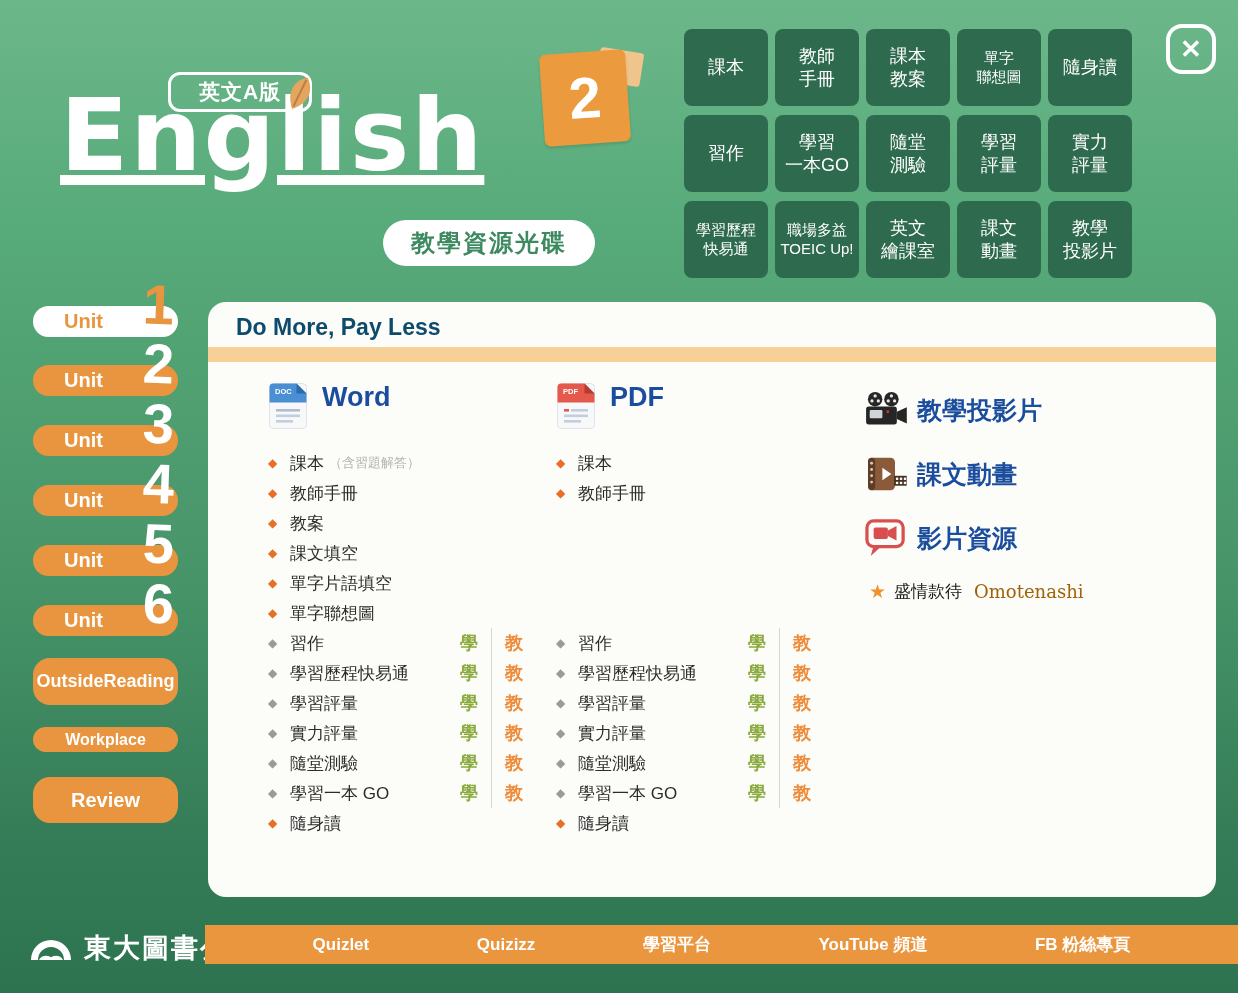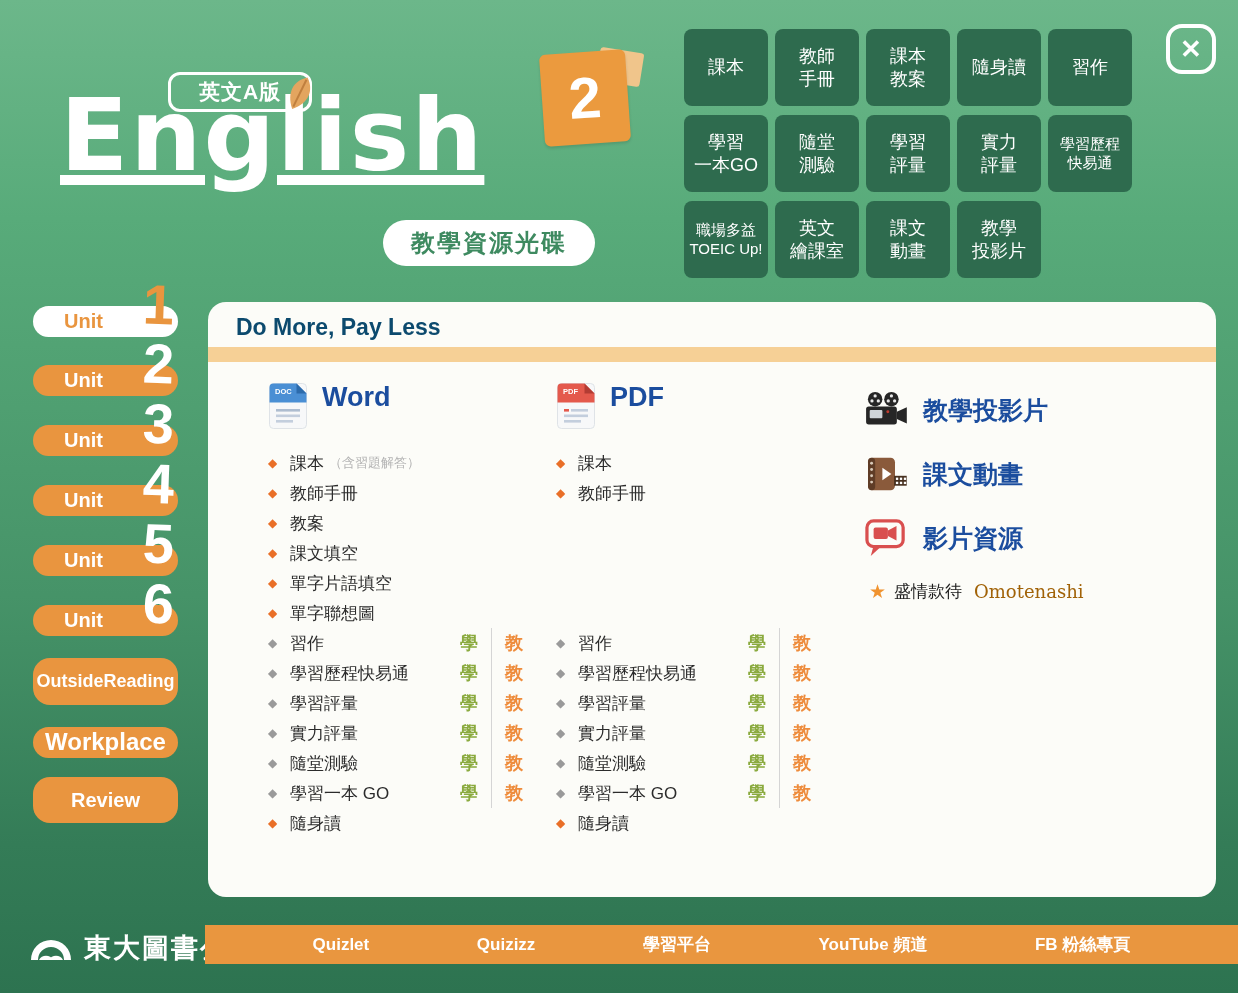--- a/index.html
+++ b/index.html
@@ -83,21 +83,21 @@
   .bullet.gray{color:#9a9a9a;}
   .res-label{font-size:17px;color:#2b2b2b;}
   .res-note{font-size:13px;color:#b3b3b3;margin-left:5px;}
   .lt-links{margin-left:auto;display:flex;align-items:center;height:30px;}
   .link-student,.link-teacher{width:44px;text-align:center;font-size:18px;font-weight:bold;cursor:pointer;text-decoration:none;}
   .link-student{color:#8aaa3e;}
   .link-teacher{color:#ee8c3c;}
   .lt-divider{width:1px;height:30px;background:#d5d5d5;}
   .spacer4{height:120px;}
   
-  .feature{display:flex;align-items:center;gap:14px;height:44px;margin-bottom:20px;cursor:pointer;}
+  .feature{display:flex;align-items:center;gap:8px;height:44px;margin-bottom:20px;cursor:pointer;}
   .feature .flabel{font-size:25px;font-weight:800;color:#1b4d9e;}
   .ficon{width:46px;display:flex;justify-content:center;}
   .highlight-row{display:flex;align-items:center;gap:8px;margin-top:4px;padding-left:6px;}
   .hl-star{color:#f0932f;font-size:19px;}
   .hl-title{font-size:17px;color:#1d1d1d;}
   .hl-sub{font-size:18px;color:#a16207;font-family:"DejaVu Serif","Liberation Serif",serif;margin-left:4px;}
   
   .footer-logo{position:absolute;left:28px;top:928px;display:flex;align-items:center;gap:10px;}
   .footer-company{
     color:#fff;font-size:27px;font-weight:bold;letter-spacing:2px;
@@ -137,20 +137,24 @@
         <span></span>
     </button>
     <button class="menu-btn">
       <span>教師</span>
         <span>手冊</span>
     </button>
     <button class="menu-btn">
       <span>課本</span>
         <span>教案</span>
     </button>
+    <button class="menu-btn sm">
+      <span>單字</span>
+        <span>聯想圖</span>
+    </button>
     <button class="menu-btn">
       <span>隨身讀</span>
         <span></span>
     </button>
     <button class="menu-btn">
       <span>習作</span>
         <span></span>
     </button>
     <button class="menu-btn">
       <span>學習</span>
@@ -211,21 +215,21 @@
     <div class="num">5</div>
   </div>
   <div class="unit" style="top:605px">
     <div class="pill">Unit</div>
     <div class="num">6</div>
   </div>
   <button class="side-btn" style="top:658px;height:47px;font-size:18px">
     <span>Outside</span>
     <span>Reading</span>
   </button>
-  <button class="side-btn" style="top:727px;height:31px;font-size:24px">
+  <button class="side-btn" style="top:727px;height:25px;font-size:16px">
     <span>Workplace</span>
   </button>
   <button class="side-btn" style="top:777px;height:46px;font-size:20px">
     <span>Review</span>
   </button>
 
   <div class="panel">
     <div class="panel-title">Do More, Pay Less</div>
     <div class="panel-rule"></div>
 

